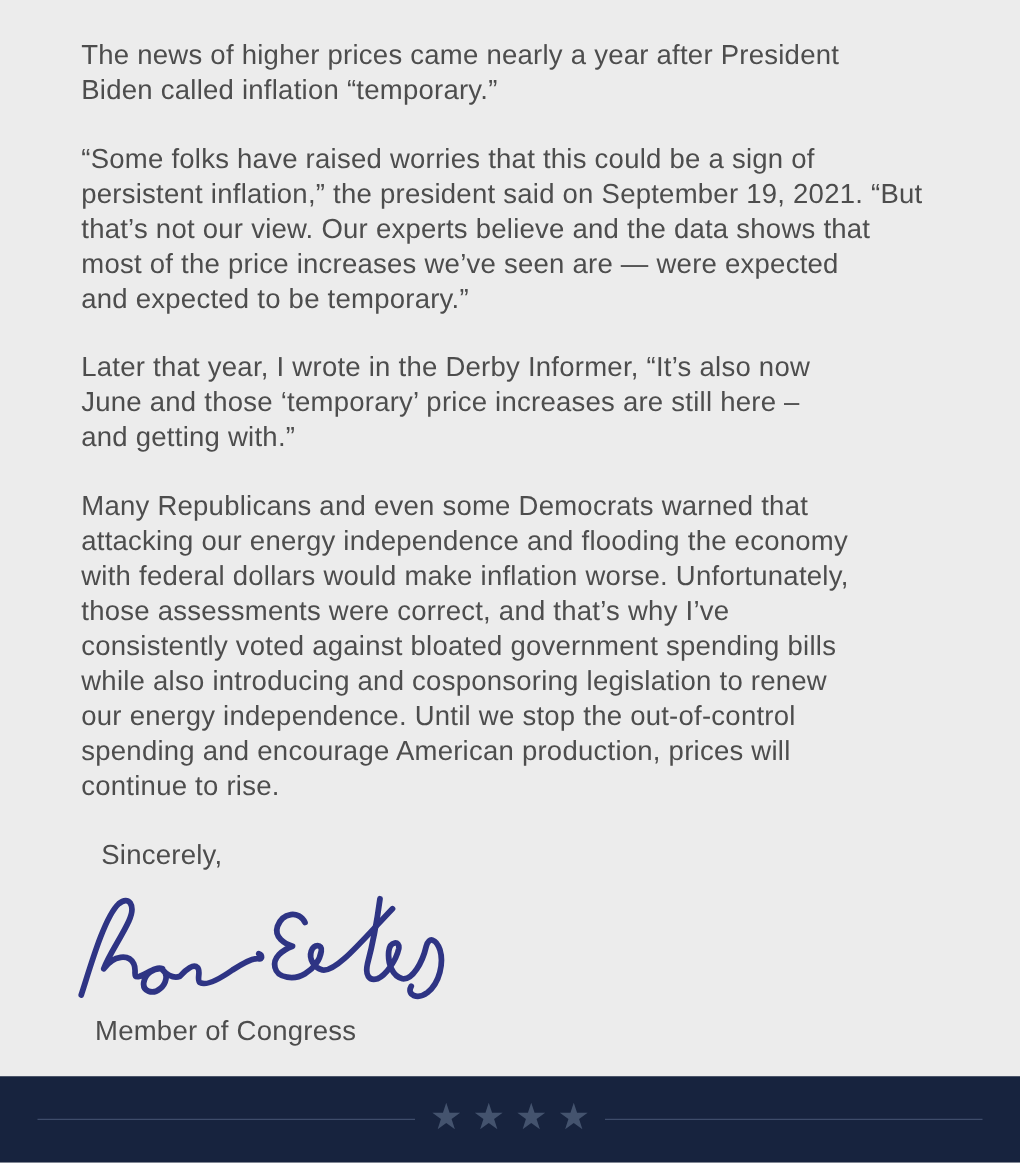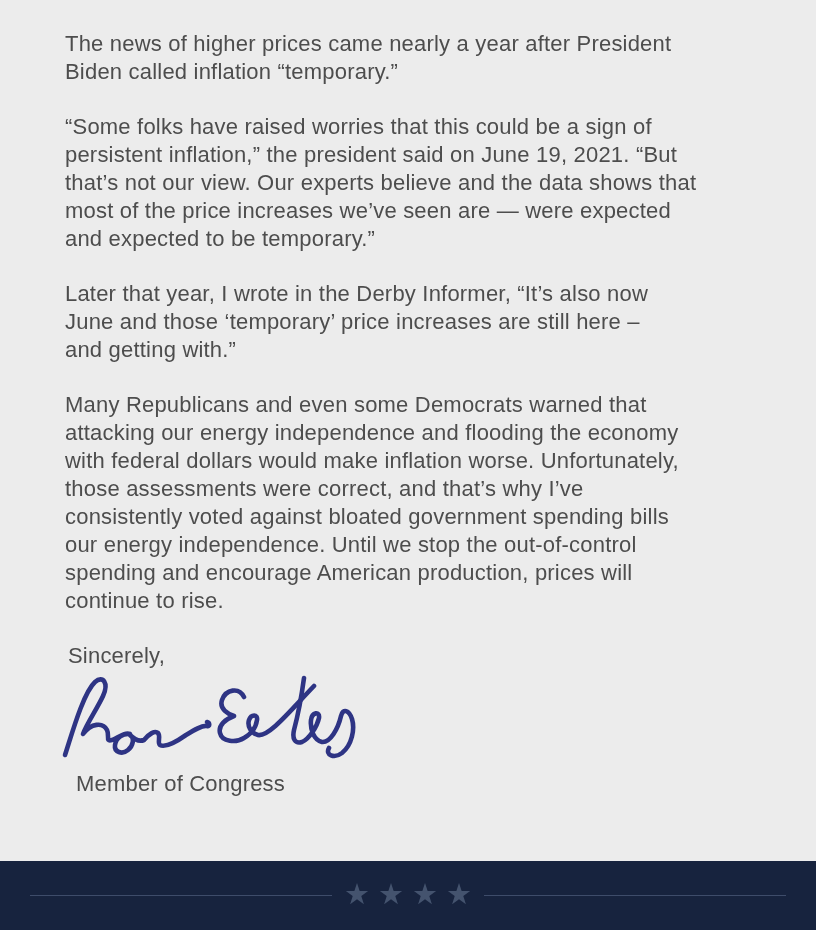--- a/index.html
+++ b/index.html
@@ -17,21 +17,21 @@
   .letter {
     position: absolute;
     left: 65px; top: 30px; right: 55px;
     color: #4d4d4d;
     font-size: 22px;
     line-height: 28px;
     letter-spacing: 0.2px;
   }
   .para { margin: 0 0 27px 0; }
   .para .line { display: block; white-space: nowrap; }
-  .closing { margin: 3px; }
+  .closing { margin: 16px; }
   .signature { height: 86px; margin: 0 0 0 -5px; }
   .signature svg { display: block; }
   .sig-stroke {
     fill: none;
     stroke-width: 4.6;
     stroke-linecap: round;
     stroke-linejoin: round;
   }
   .member-title { margin: 11px; }
   .footer {
@@ -64,38 +64,39 @@
 
   <div class="letter">
 
     <p class="para">
       <span class="line">The news of higher prices came nearly a year after President</span>
       <span class="line">Biden called inflation “temporary.”</span>
     </p>
 
     <p class="para">
       <span class="line">“Some folks have raised worries that this could be a sign of</span>
-      <span class="line">persistent inflation,” the president said on June 19, 2021. “But</span>
+      <span class="line">persistent inflation,” the president said on September 19, 2021. “But</span>
       <span class="line">that’s not our view. Our experts believe and the data shows that</span>
       <span class="line">most of the price increases we’ve seen are — were expected</span>
       <span class="line">and expected to be temporary.”</span>
     </p>
 
     <p class="para">
       <span class="line">Later that year, I wrote in the Derby Informer, “It’s also now</span>
       <span class="line">June and those ‘temporary’ price increases are still here –</span>
       <span class="line">and getting with.”</span>
     </p>
 
     <p class="para">
       <span class="line">Many Republicans and even some Democrats warned that</span>
       <span class="line">attacking our energy independence and flooding the economy</span>
       <span class="line">with federal dollars would make inflation worse. Unfortunately,</span>
       <span class="line">those assessments were correct, and that’s why I’ve</span>
       <span class="line">consistently voted against bloated government spending bills</span>
+      <span class="line">while also introducing and cosponsoring legislation to renew</span>
       <span class="line">our energy independence. Until we stop the out-of-control</span>
       <span class="line">spending and encourage American production, prices will</span>
       <span class="line">continue to rise.</span>
     </p>
 
     <p class="closing">Sincerely,</p>
 
     <div class="signature" role="img" aria-label="Ron Estes">
       <svg width="300" height="86" viewBox="0 0 300 86" xmlns="http://www.w3.org/2000/svg">
         <g class="sig-stroke" stroke="#2e3484">

